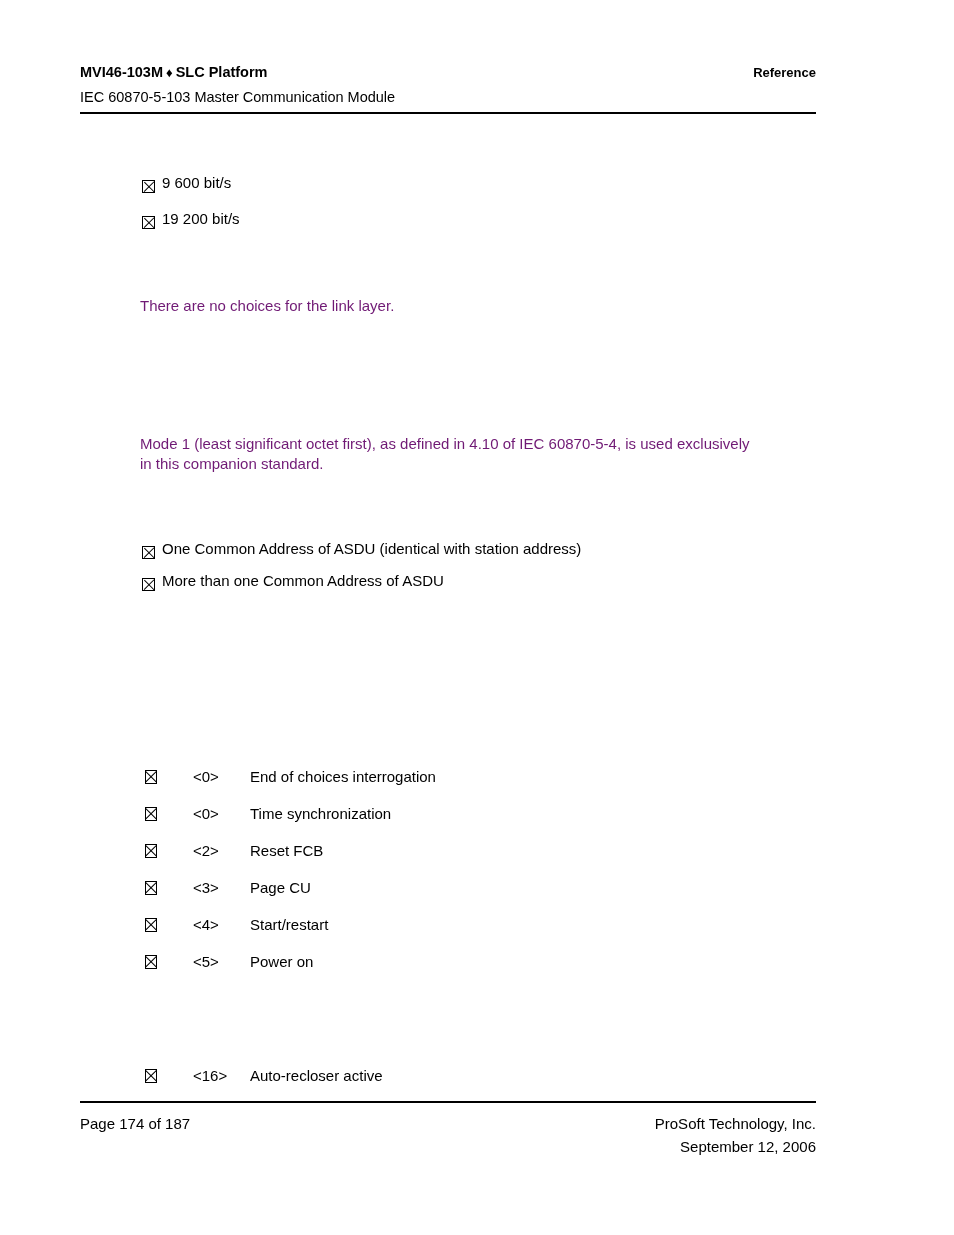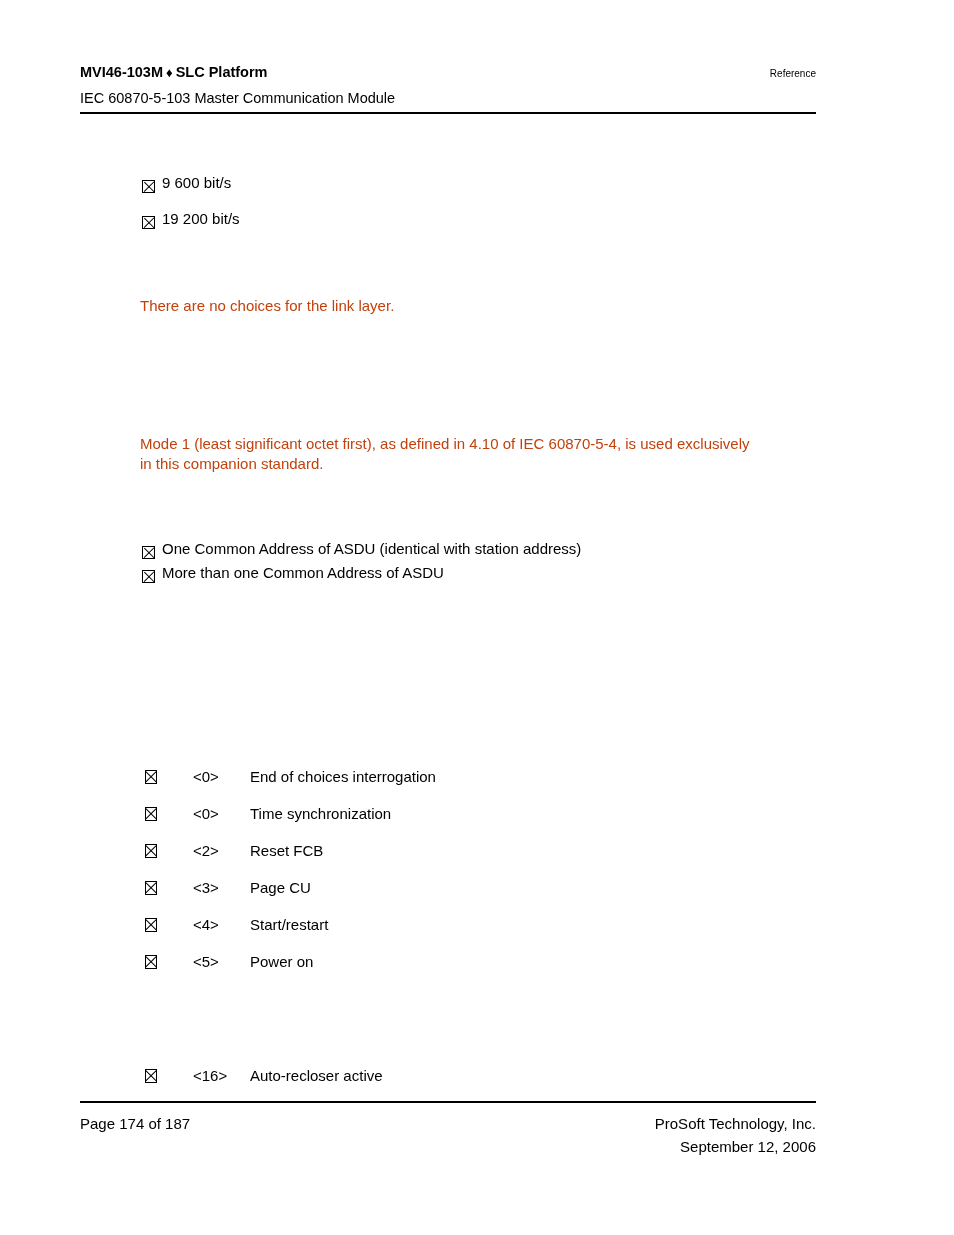--- a/index.html
+++ b/index.html
@@ -39,22 +39,22 @@
     font-weight: bold;
     white-space: nowrap;
   }
   .header-diamond {
     display: inline-block;
     padding: 0 3px;
     font-size: 13px;
     line-height: 1;
   }
   .header-section {
-    font-size: 10px;
-    font-weight: normal;
+    font-size: 13px;
+    font-weight: bold;
     white-space: nowrap;
   }
   .header-subtitle {
     font-size: 14.5px;
     font-weight: normal;
     line-height: 24px;
   }
   .header-rule {
     position: absolute;
     left: 80px;
@@ -72,21 +72,21 @@
     width: 954px;
   }
 
   .blk {
     position: absolute;
   }
 
   .body-text {
     font-size: 15px;
     line-height: 20px;
-    color: #c2410c;
+    color: #701a75;
   }
 
   
   .cb-row {
     display: flex;
     align-items: flex-end;
     font-size: 15px;
     line-height: 20px;
   }
   .cb-row .cb-label {
@@ -197,21 +197,21 @@
         <span class="cb-gap"></span>
         <span class="cb-label">19 200 bit/s</span>
       </div>
     </div>
 
     <div class="blk body-text" style="left:140px; top:296px; width:660px;">There are no choices for the link layer.</div>
 
     <div class="blk body-text" style="left:140px; top:434px; width:620px;">Mode 1 (least significant octet first), as defined in 4.10 of IEC 60870-5-4, is used exclusively in this companion standard.</div>
 
     <div class="blk" style="left:142px; top:539px;">
-      <div class="cb-row" style="margin-bottom:4px;">
+      <div class="cb-row" style="margin-bottom:12px;">
         <span class="checkbox"></span>
         <span class="cb-gap"></span>
         <span class="cb-label">One Common Address of ASDU (identical with station address)</span>
       </div>
       <div class="cb-row">
         <span class="checkbox"></span>
         <span class="cb-gap"></span>
         <span class="cb-label">More than one Common Address of ASDU</span>
       </div>
     </div>

